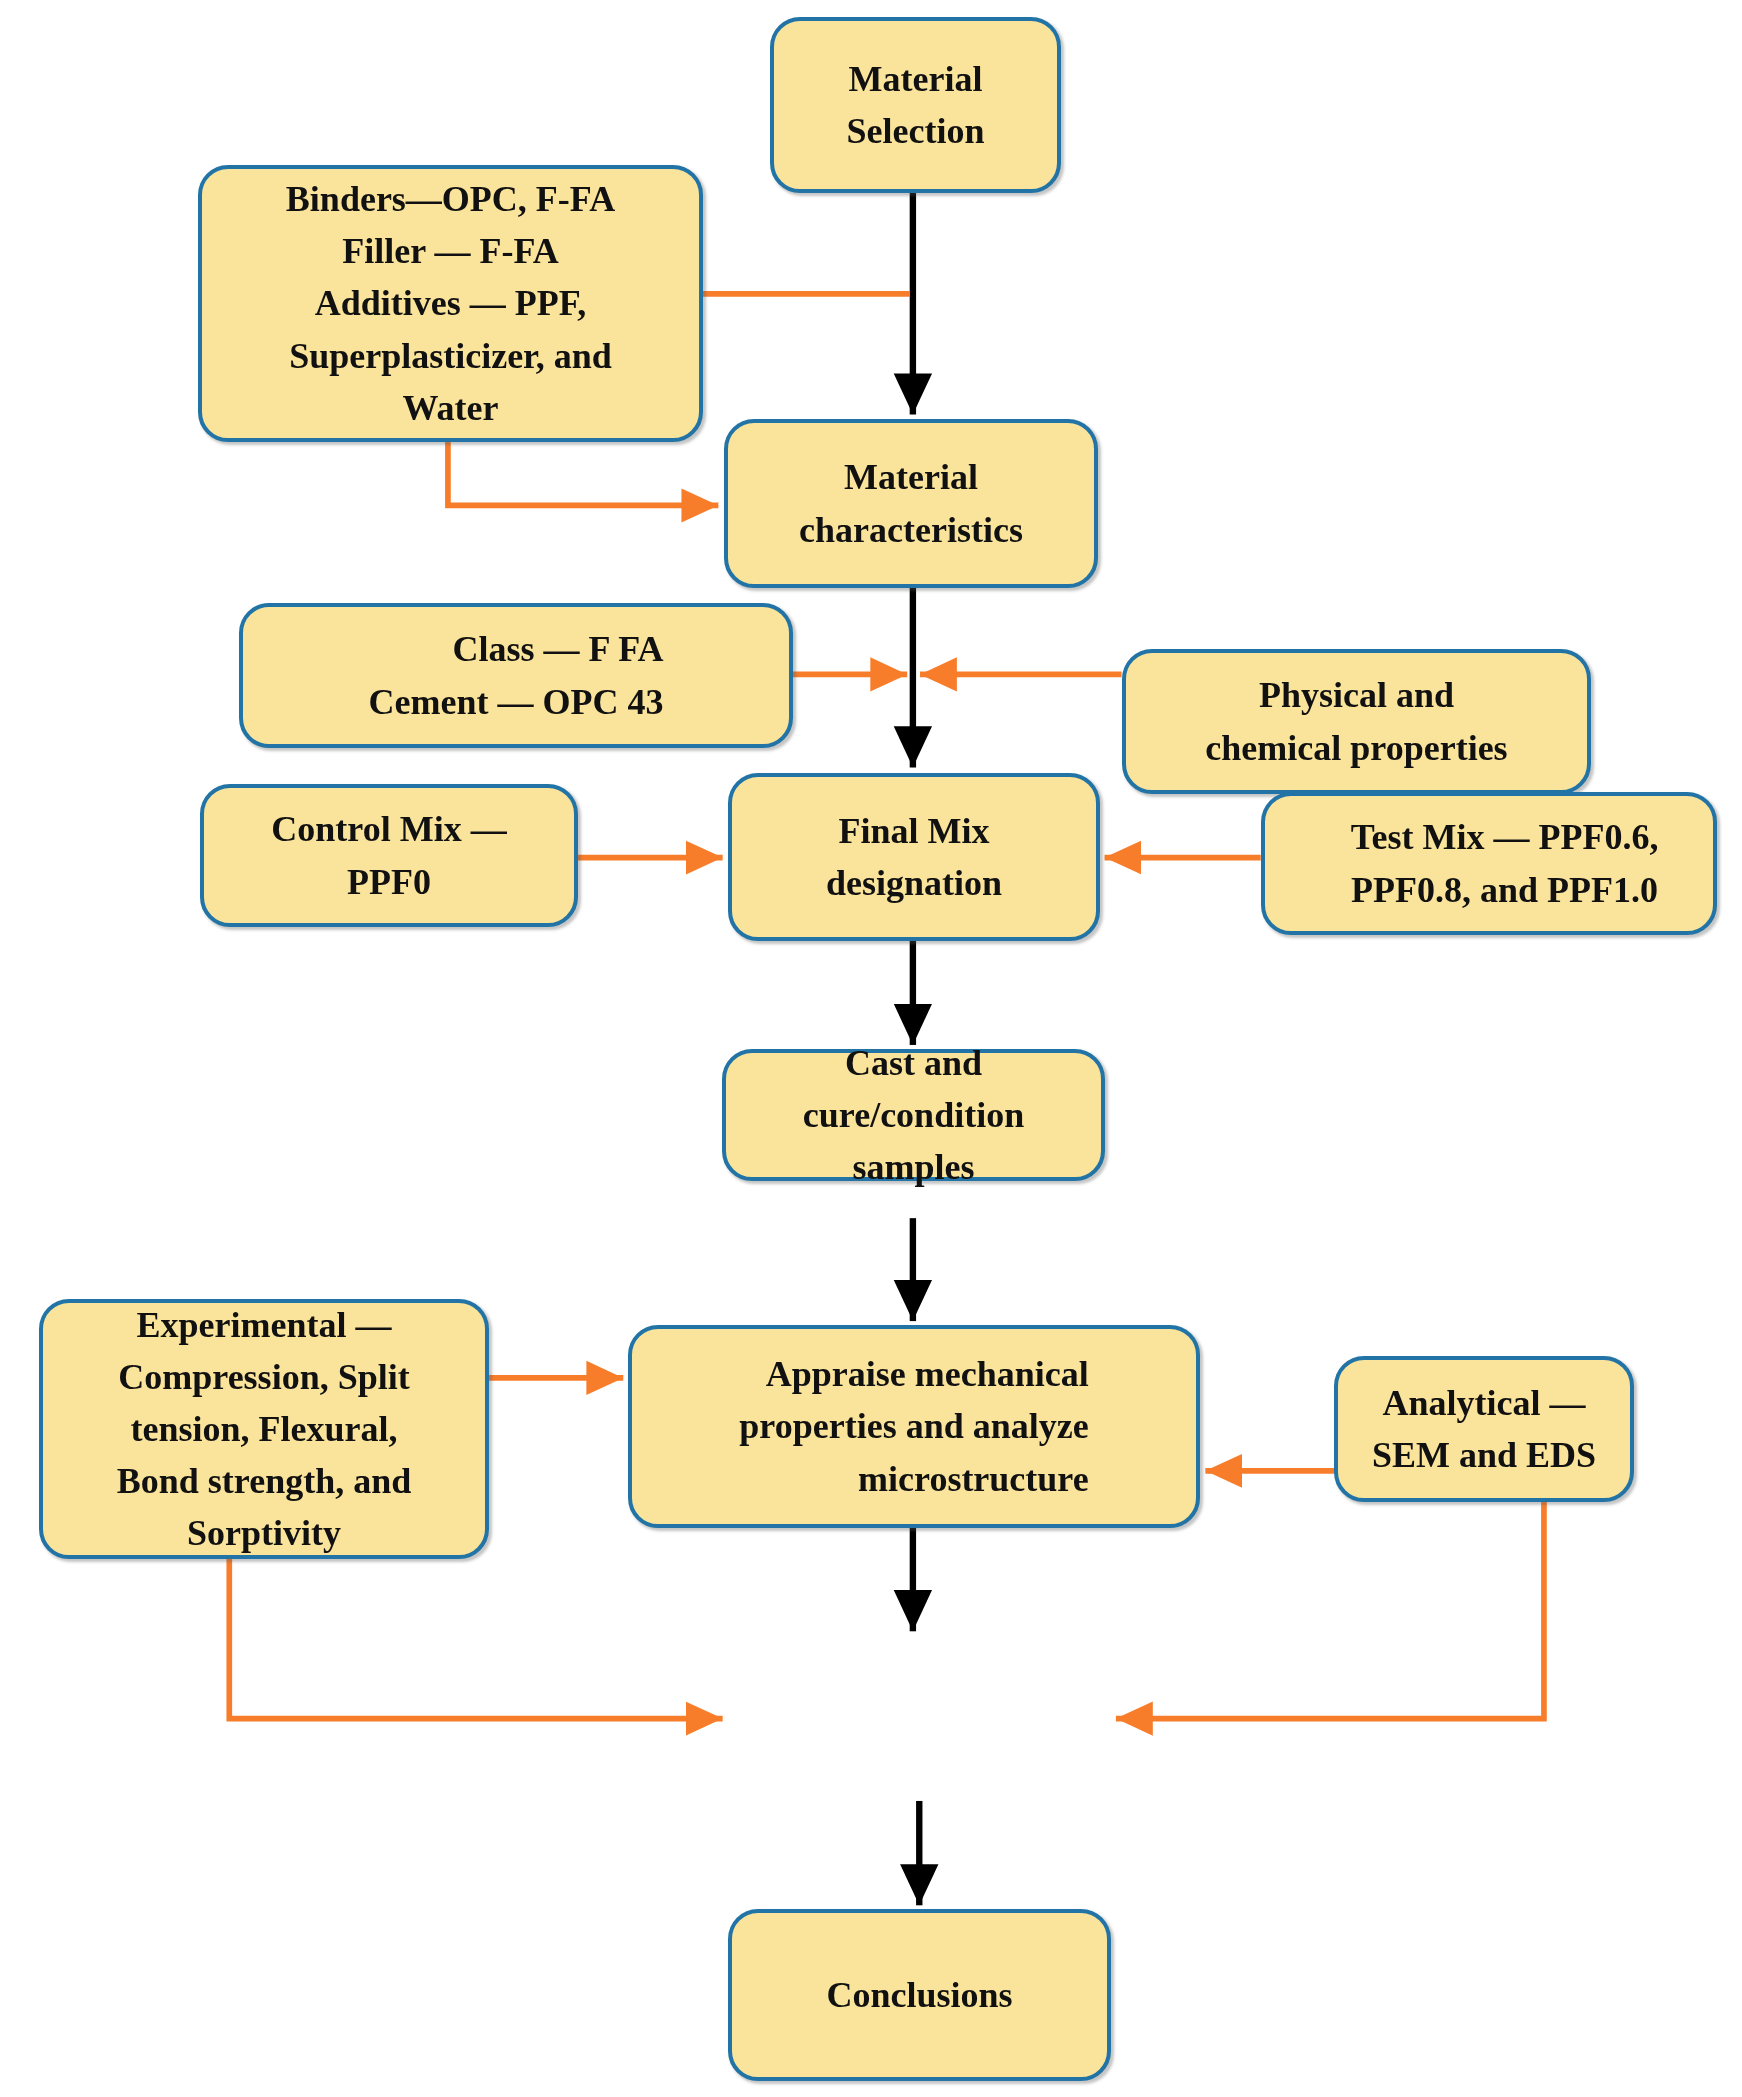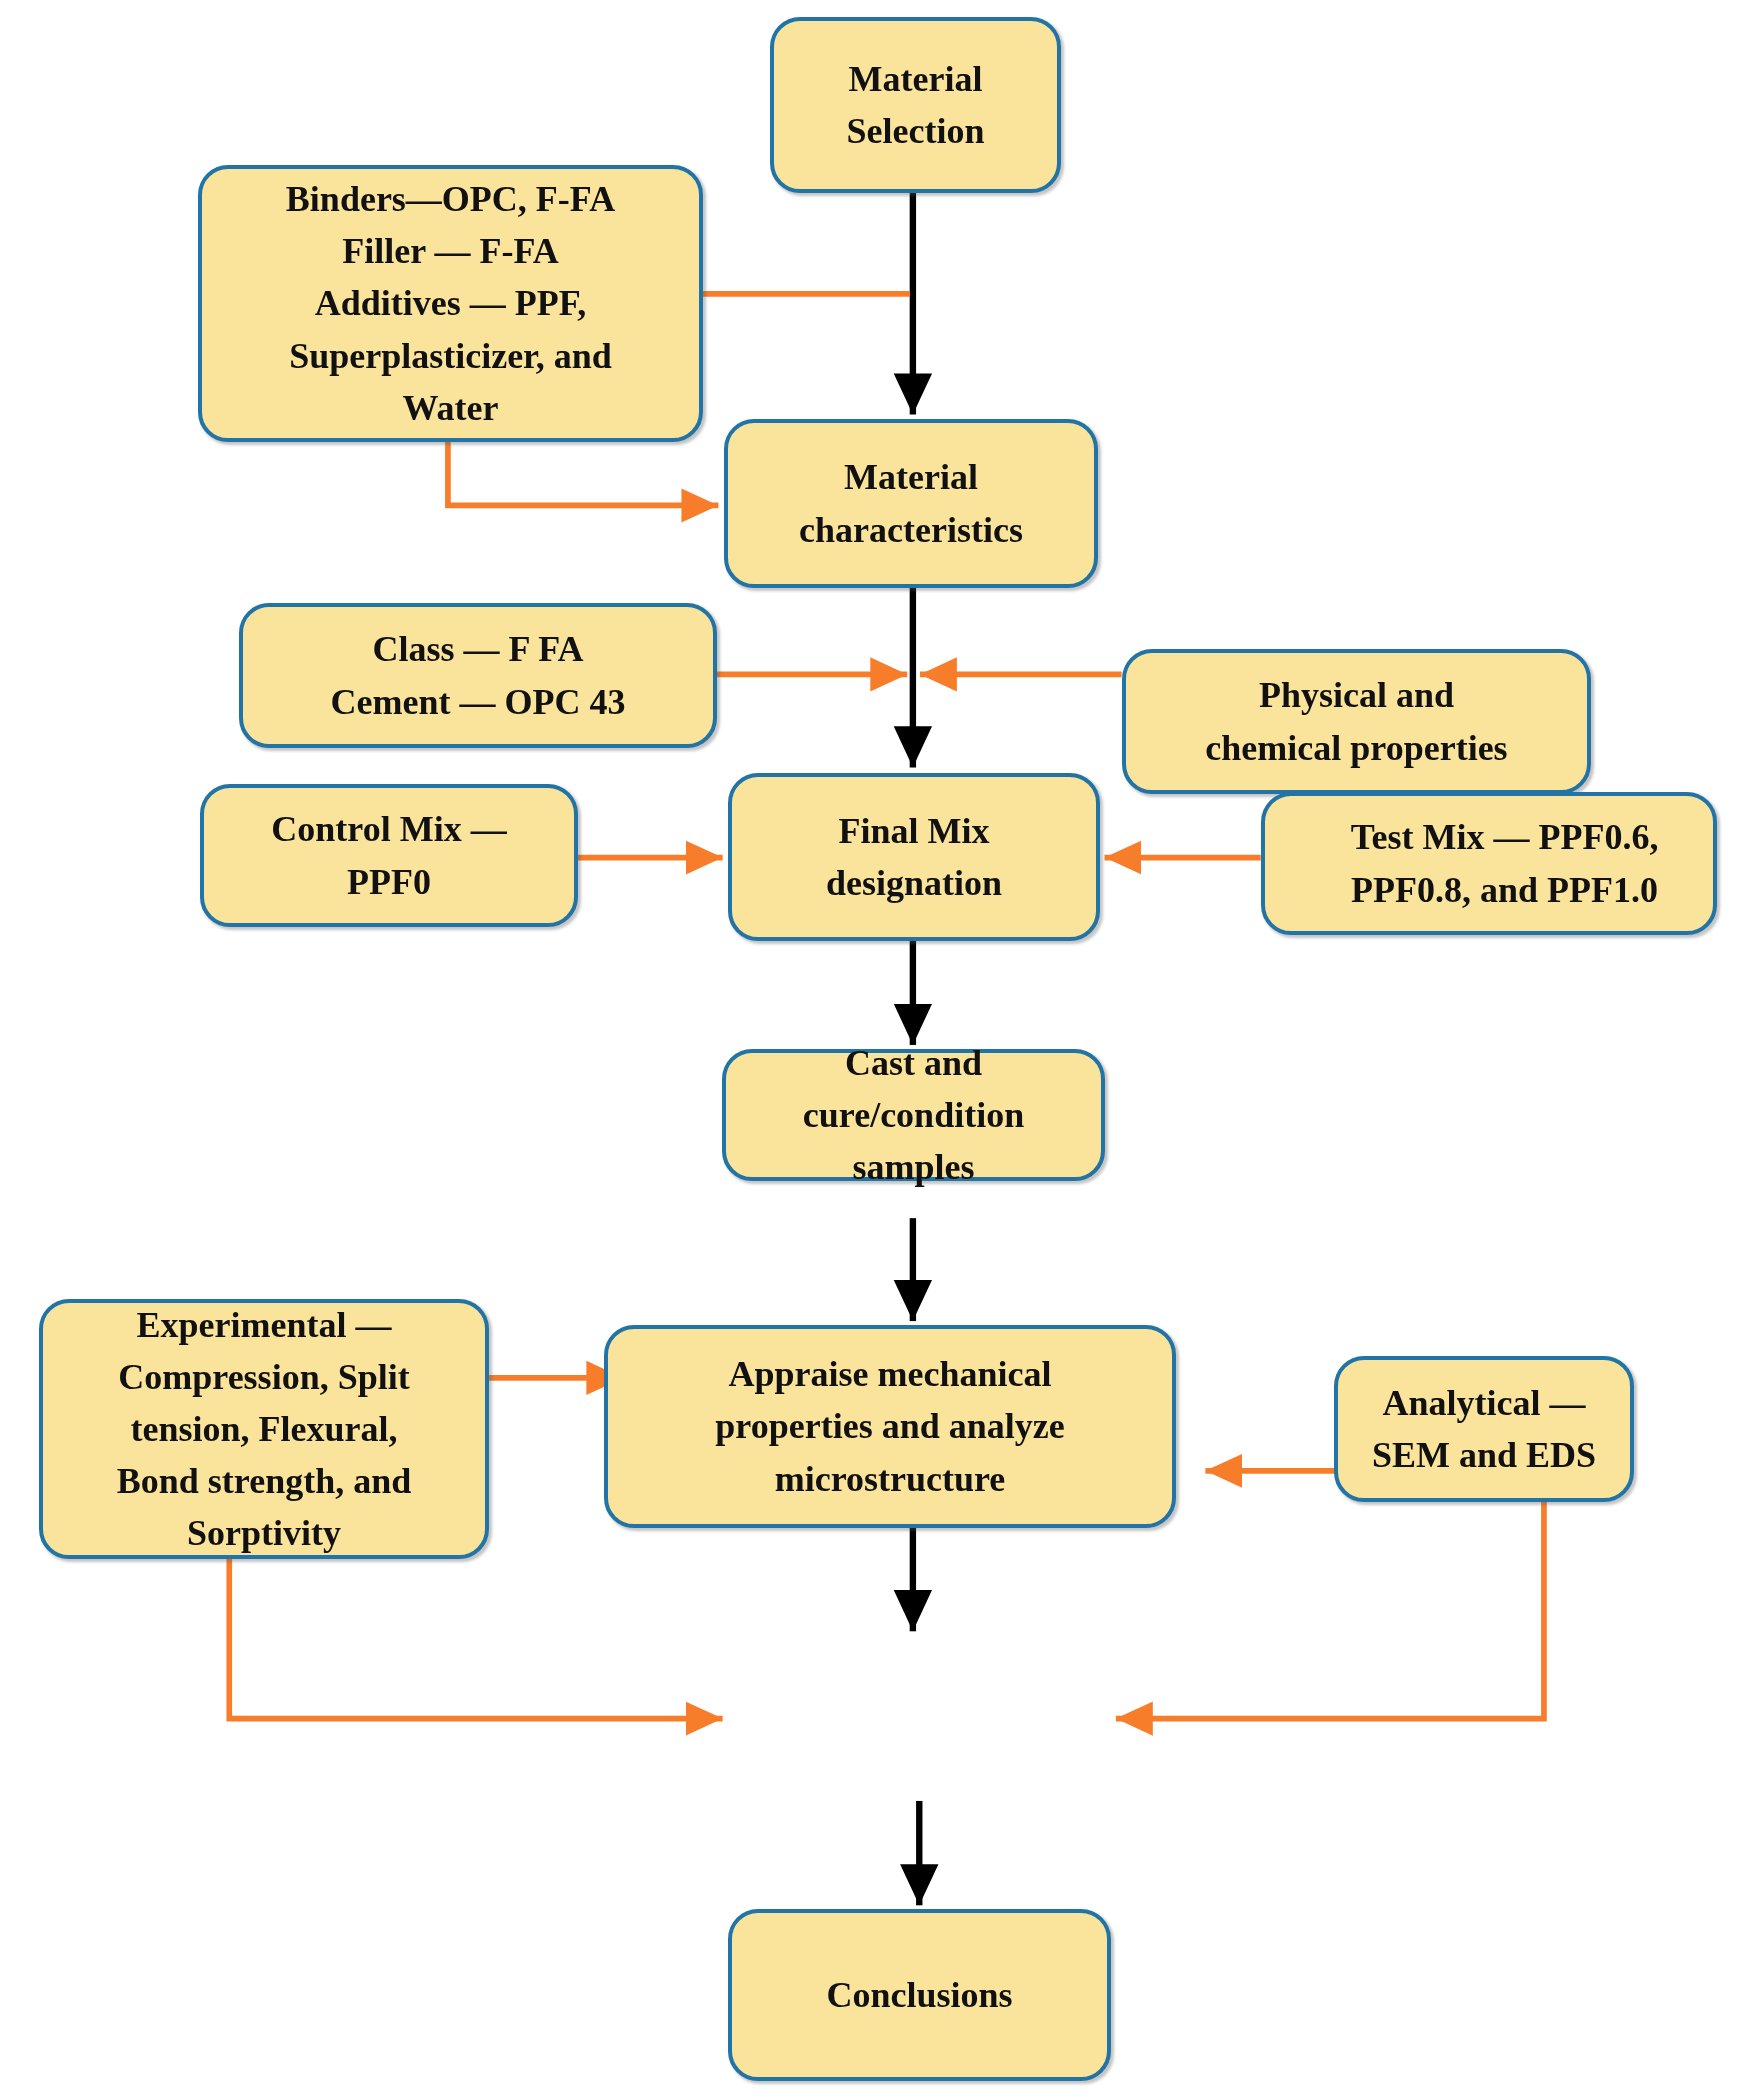--- a/index.html
+++ b/index.html
@@ -74,21 +74,21 @@
 
   <div class="node" style="left:198px;  top:165px; width:505px; height:277px;">Binders—OPC, F-FA
 Filler — F-FA
 Additives — PPF,
 Superplasticizer, and
 Water</div>
 
   <div class="node" style="left:724px; top:419px; width:374px; height:169px;">Material
 characteristics</div>
 
-  <div class="node" style="left:239px;  top:603px; width:478px; height:145px;">Class — F FA
+  <div class="node" style="left:239px;  top:603px; width:554px; height:145px;text-align:right;">Class — F FA
 Cement — OPC 43</div>
 
   <div class="node" style="left:1122px; top:603px; width:469px; height:145px;margin-top:46px;">Physical and
 chemical properties</div>
 
   <div class="node" style="left:200px;  top:784px; width:378px; height:143px;">Control Mix —
 PPF0</div>
 
   <div class="node" style="left:728px; top:773px; width:372px; height:168px;">Final Mix
 designation</div>
@@ -99,21 +99,21 @@
   <div class="node" style="left:722px; top:1049px; width:383px; height:132px;">Cast and
 cure/condition
 samples</div>
 
   <div class="node" style="left:39px;   top:1299px; width:450px; height:260px;">Experimental —
 Compression, Split
 tension, Flexural,
 Bond strength, and
 Sorptivity</div>
 
-  <div class="node" style="left:604px;  top:1325px; width:572px; height:203px;">Appraise mechanical
+  <div class="node" style="left:628px;  top:1325px; width:572px; height:203px;text-align:right;">Appraise mechanical
 properties and analyze
 microstructure</div>
 
   <div class="node" style="left:1334px; top:1356px; width:300px; height:146px;">Analytical —
 SEM and EDS</div>
 
 
   <div class="node" style="left:728px; top:1909px; width:383px; height:172px;">Conclusions</div>
 
 </div>

